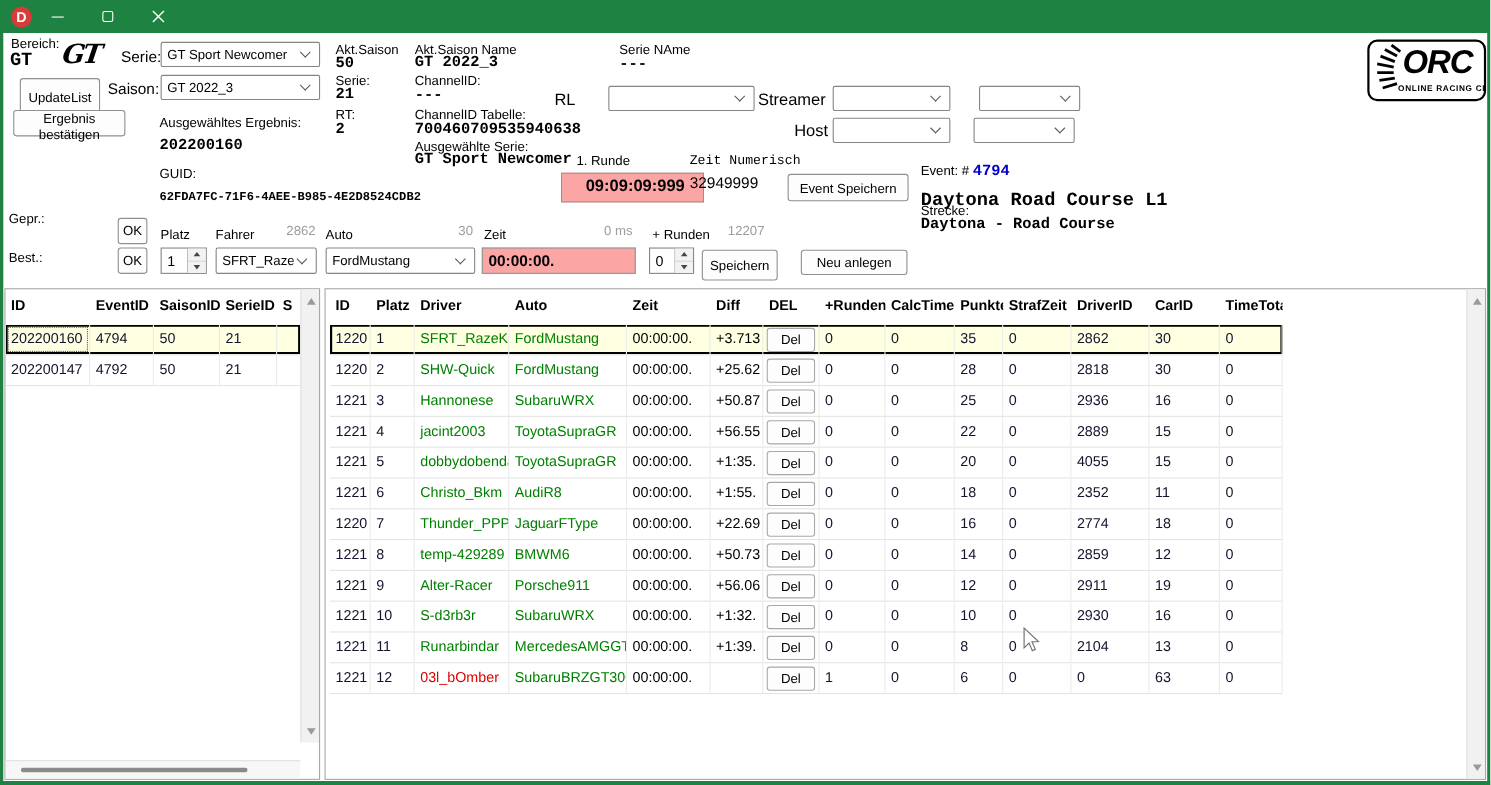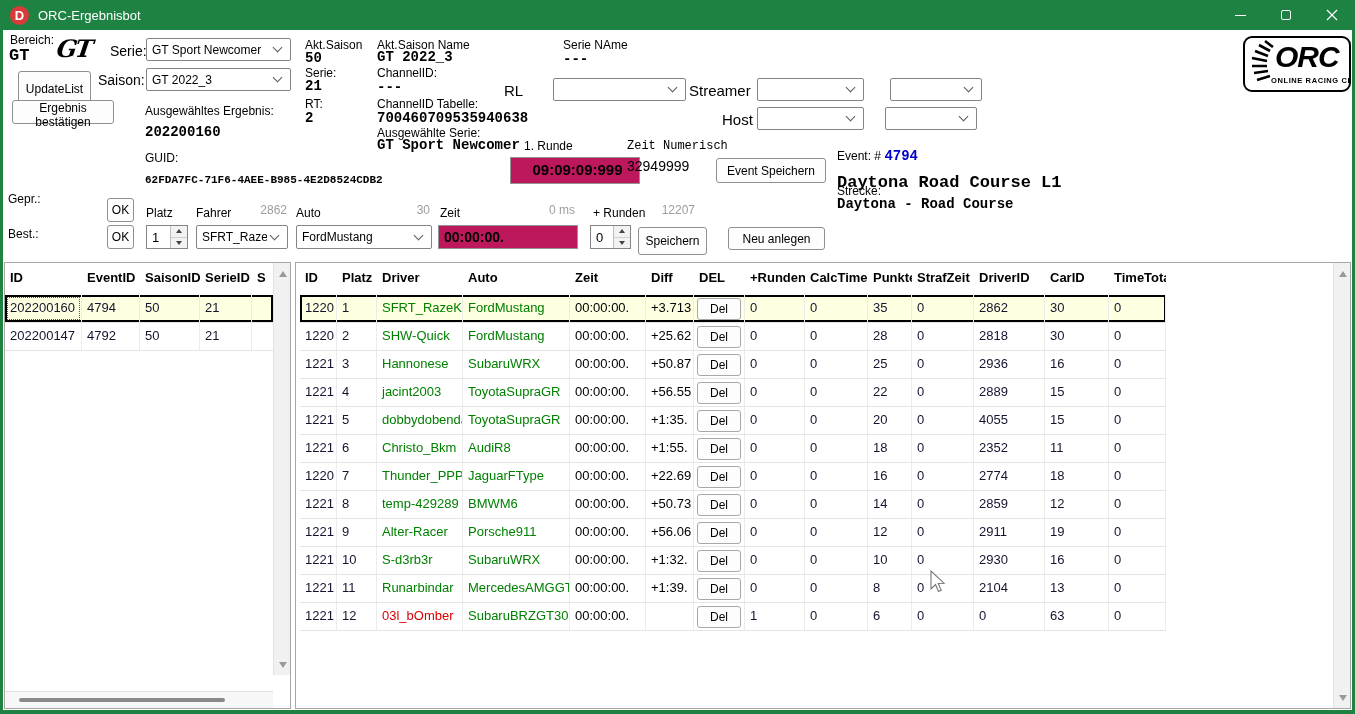--- a/index.html
+++ b/index.html
@@ -36,21 +36,21 @@
   .select-val { font-size:12px; white-space:nowrap; overflow:hidden; flex:1; }
   .chev { width:7px; height:7px; border-right:1.4px solid #5a5a5a; border-bottom:1.4px solid #5a5a5a;
           transform:rotate(45deg); margin:-4px 9px 0 4px; flex:none; }
   .spinner { position:absolute; height:24px; background:#fff; border:1px solid #858585; display:flex; }
   .spin-val { flex:1; font-size:13px; padding:4px 0 0 5px; }
   .spin-btns { width:17px; border-left:1px solid #bdbdbd; display:flex; flex-direction:column; }
   .spin-up,.spin-down { flex:1; background:#f2f2f2; display:flex; align-items:center; justify-content:center; }
   .spin-up { border-bottom:1px solid #cfcfcf; }
   .tri-up { width:0;height:0;border-left:3px solid transparent;border-right:3px solid transparent;border-bottom:4px solid #444; }
   .tri-dn { width:0;height:0;border-left:3px solid transparent;border-right:3px solid transparent;border-top:4px solid #444; }
-  .field { position:absolute; background:#be185d; border:1px solid #949494; font-weight:bold; font-size:14px; padding:3px 0 0 5px; white-space:nowrap; }
+  .field { position:absolute; background:#fca5a5; border:1px solid #949494; font-weight:bold; font-size:14px; padding:3px 0 0 5px; white-space:nowrap; }
   .groupbox { position:absolute; left:12px; top:132px; width:103px; height:60px; background:#ececec; border:1px solid #d5d5d5; border-radius:2px; }
   .groupbox-label { position:absolute; top:-8px; left:14px; font-size:12px; background:#ececec; padding:0 4px; }
 
   
   .gt-logo { position:absolute; left:57px; top:34px; font-family:"DejaVu Serif", serif; font-style:italic;
              font-weight:bold; font-size:24px; letter-spacing:-2px; transform:skewX(-8deg); }
   .orc-logo { position:absolute; left:1243px; top:36px; width:108px; height:56px; border:2px solid #000;
               border-radius:9px; background:#fff; overflow:hidden; }
   .orc-text { position:absolute; left:30px; top:2px; font-weight:bold; font-style:italic; font-size:30px; letter-spacing:-1px; }
   .orc-sub { position:absolute; left:26px; top:38px; font-size:7.5px; font-weight:bold; letter-spacing:0.6px; white-space:nowrap; }
@@ -85,21 +85,20 @@
 
   .cursor { position:absolute; left:930px; top:570px; z-index:60; }
 </style>
 </head>
 <body>
 
 <div class="window">
 
   <div class="titlebar">
     <div class="app-icon">D</div>
-    <div class="title-text">ORC-Ergebnisbot</div>
     <div class="caption-btn">
         <div class="glyph-min"></div>
       </div>
     <div class="caption-btn">
         <div class="glyph-max"></div>
       </div>
     <div class="caption-btn">
       <svg width="12" height="12" viewBox="0 0 12 12">
           <line x1="1" y1="1" x2="11" y2="11" stroke="#fff" stroke-width="1.3"></line>
           <line x1="11" y1="1" x2="1" y2="11" stroke="#fff" stroke-width="1.3"></line>

